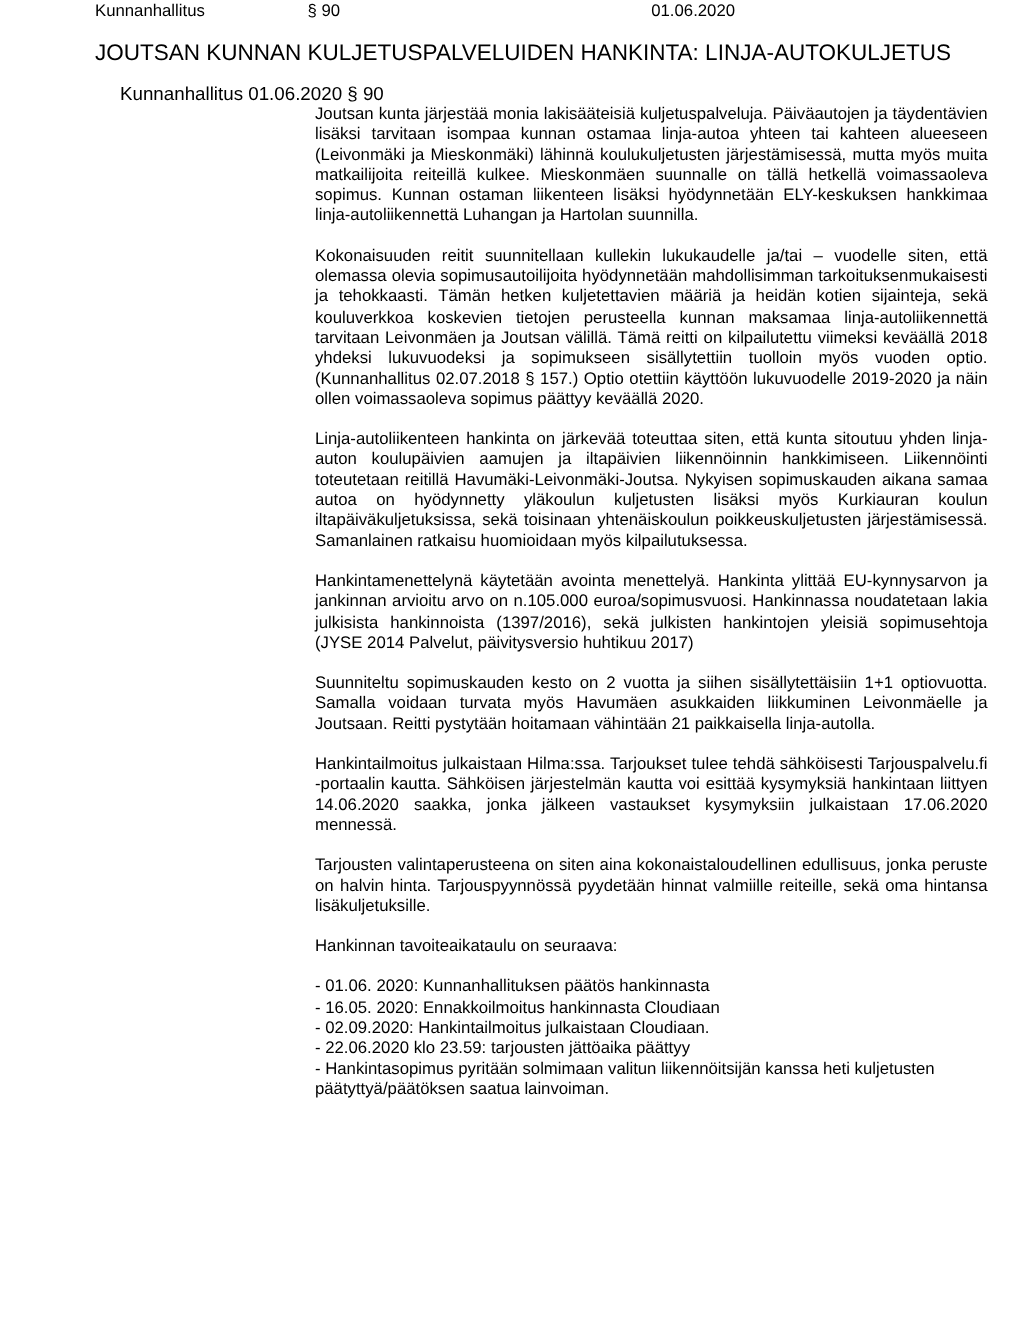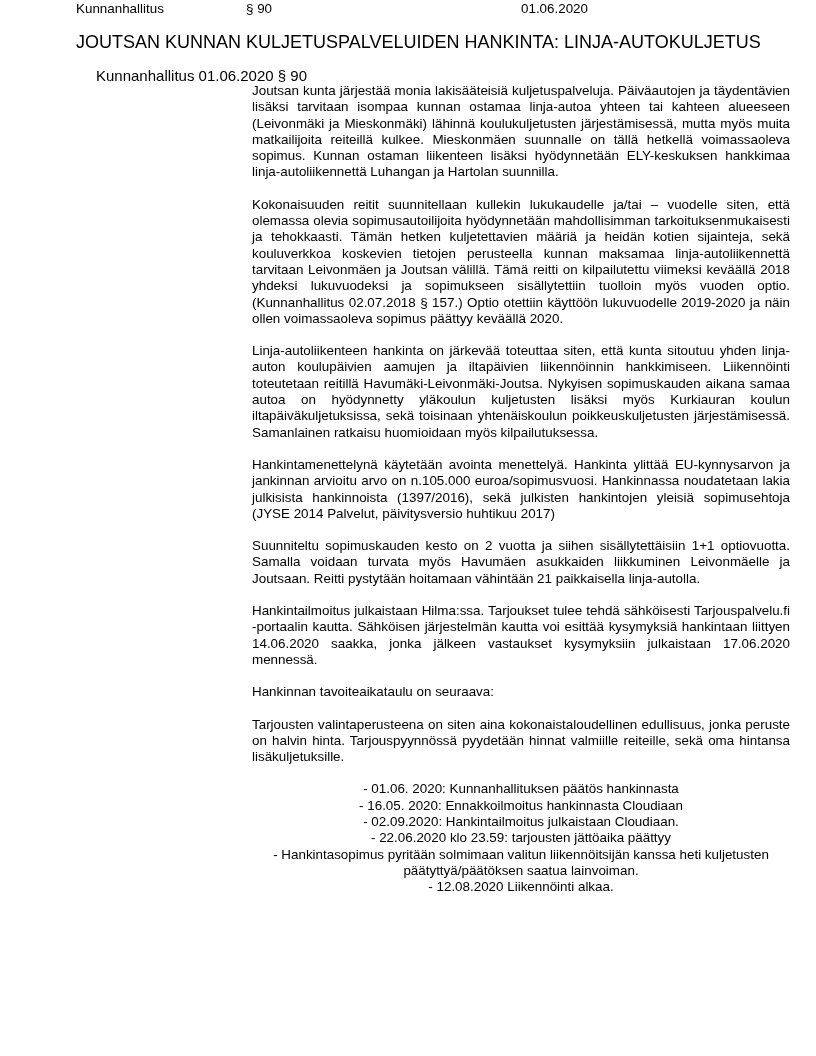--- a/index.html
+++ b/index.html
@@ -10,42 +10,41 @@
   .hdr { position: absolute; top: 0; font-size: 13.4px; line-height: 17px; }
   #h-body { left: 76px; }
   #h-para { left: 246px; }
   #h-date { left: 521px; }
   #title { position: absolute; left: 76px; top: 34px; font-size: 18px; line-height: 17px; }
   #meeting { position: absolute; left: 76px; top: 67px; font-size: 15px; line-height: 17px; margin-left: 20px; }
   #content { position: absolute; left: 252px; top: 83px; width: 538px; }
   .para { margin: 0 0 16px 0; line-height: 16.3px; text-align: justify; hyphens: manual; }
   .para.nojust { text-align: left; }
   .list { margin: 0; padding: 0; list-style: none; }
-  .list li { line-height: 16.3px; text-align: center; }
+  .list li { line-height: 16.3px; }
 </style>
 </head>
 <body>
 
 <div id="h-body" class="hdr">Kunnanhallitus</div>
 <div id="h-para" class="hdr">§ 90</div>
 <div id="h-date" class="hdr">01.06.2020</div>
 
 <div id="title">JOUTSAN KUNNAN KULJETUSPALVELUIDEN HANKINTA: LINJA-AUTOKULJETUS</div>
 <div id="meeting">Kunnanhallitus 01.06.2020 § 90</div>
 
 <div id="content">
   <p class="para">Joutsan kunta järjestää monia lakisääteisiä kuljetuspalveluja. Päiväautojen ja täydentävien lisäksi tarvitaan isompaa kunnan ostamaa linja-autoa yhteen tai kahteen alueeseen (Leivonmäki ja Mieskonmäki) lähinnä koulukuljetusten järjestämisessä, mutta myös muita matkailijoita reiteillä kulkee. Mieskonmäen suunnalle on tällä hetkellä voimassaoleva sopimus. Kunnan ostaman liikenteen lisäksi hyödynnetään ELY-keskuksen hankkimaa linja-autoliikennettä Luhangan ja Hartolan suunnilla.</p>
   <p class="para">Kokonaisuuden reitit suunnitellaan kullekin lukukaudelle ja/tai – vuodelle siten, että olemassa olevia sopimusautoilijoita hyödynnetään mahdollisimman tarkoituksenmukaisesti ja tehokkaasti. Tämän hetken kuljetettavien määriä ja heidän kotien sijainteja, sekä kouluverkkoa koskevien tietojen perusteella kunnan maksamaa linja-autoliikennettä tarvitaan Leivonmäen ja Joutsan välillä. Tämä reitti on kilpailutettu viimeksi keväällä 2018 yhdeksi lukuvuodeksi ja sopimukseen sisällytettiin tuolloin myös vuoden optio. (Kunnanhallitus 02.07.2018 § 157.) Optio otettiin käyttöön lukuvuodelle 2019-2020  ja näin ollen voimassaoleva sopimus päättyy keväällä 2020.</p>
   <p class="para">Linja-autoliikenteen hankinta on järkevää toteuttaa siten, että kunta sitoutuu yhden linja-auton koulupäivien aamujen ja iltapäivien liikennöinnin hankkimiseen. Liikennöinti toteutetaan reitillä Havumäki-Leivonmäki-Joutsa. Nykyisen sopimuskauden aikana samaa autoa on hyödynnetty yläkoulun kuljetusten lisäksi myös Kurkiauran koulun iltapäiväkuljetuksissa, sekä toisinaan yhtenäiskoulun poikkeuskuljetusten järjestämisessä. Samanlainen ratkaisu huomioidaan myös kilpailutuksessa.</p>
   <p class="para">Hankintamenettelynä käytetään avointa menettelyä. Hankinta ylittää EU-kynnysarvon ja jankinnan arvioitu arvo on n.105.000 euroa/sopimusvuosi. Hankinnassa noudatetaan lakia julkisista hankinnoista (1397/2016), sekä julkisten hankintojen yleisiä sopimusehtoja (JYSE 2014 Palvelut, päivitysversio huhtikuu 2017)</p>
   <p class="para">Suunniteltu sopimuskauden kesto on 2 vuotta ja siihen sisällytettäisiin 1+1 optiovuotta. Samalla voidaan turvata myös Havumäen asukkaiden liikkuminen Leivonmäelle ja Joutsaan. Reitti pystytään hoitamaan vähintään 21 paikkaisella linja-autolla.</p>
   <p class="para">Hankintailmoitus julkaistaan Hilma:ssa. Tarjoukset tulee tehdä sähköisesti Tarjouspalvelu.fi -portaalin kautta. Sähköisen järjestelmän kautta voi esittää kysymyksiä hankintaan liittyen 14.06.2020 saakka, jonka jälkeen vastaukset kysymyksiin julkaistaan 17.06.2020 mennessä.</p>
+  <p class="para">Tarjousten valintaperusteena on siten aina kokonaistaloudellinen edullisuus, jonka peruste on halvin hinta. Tarjouspyynnössä pyydetään hinnat valmiille reiteille, sekä oma hintansa lisäkuljetuksille.</p>
   <p class="para nojust">Hankinnan tavoiteaikataulu on seuraava:</p>
-  <p class="para">Tarjousten valintaperusteena on siten aina kokonaistaloudellinen edullisuus, jonka peruste on halvin hinta. Tarjouspyynnössä pyydetään hinnat valmiille reiteille, sekä oma hintansa lisäkuljetuksille.</p>
   <ul class="list">
     <li>- 01.06. 2020: Kunnanhallituksen päätös hankinnasta</li>
     <li>- 16.05. 2020: Ennakkoilmoitus hankinnasta Cloudiaan</li>
     <li>- 02.09.2020: Hankintailmoitus julkaistaan Cloudiaan.</li>
     <li>- 22.06.2020 klo 23.59: tarjousten jättöaika päättyy</li>
     <li>- Hankintasopimus pyritään solmimaan valitun liikennöitsijän kanssa heti kuljetusten päätyttyä/päätöksen saatua lainvoiman.</li>
-    <li>- 12.08.2020 Liikennöinti alkaa.</li>
   </ul>
 </div>
 
 </body></html>

